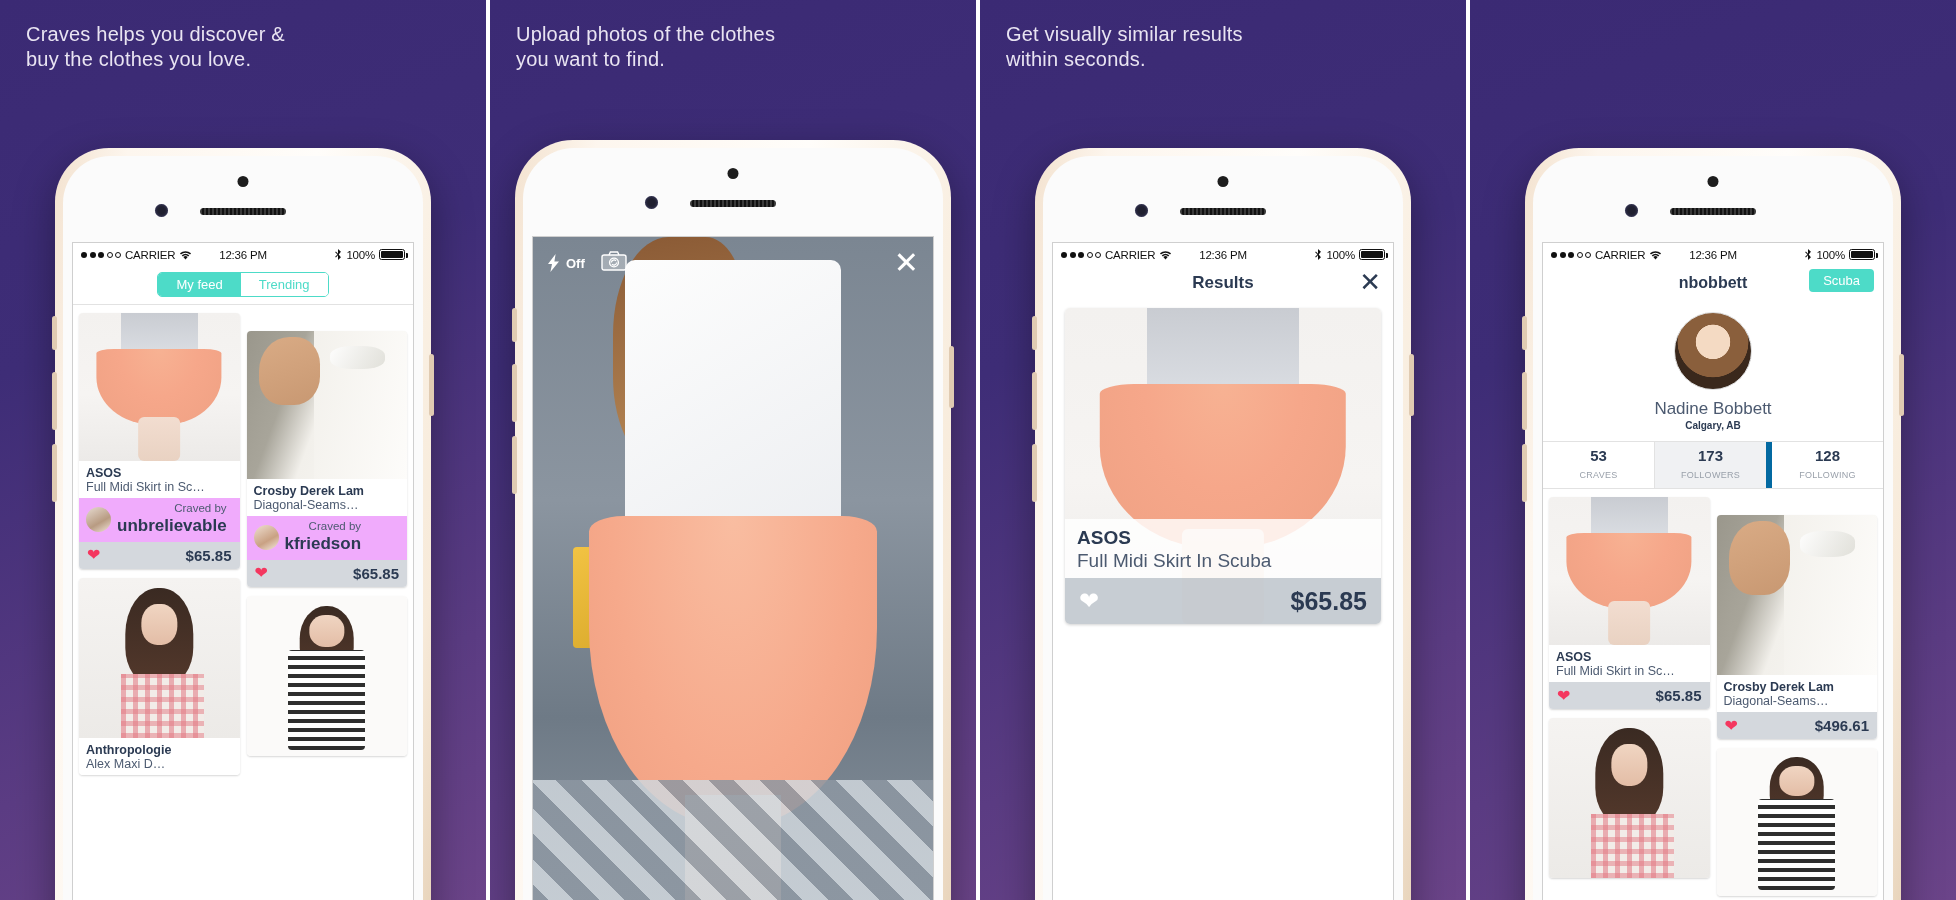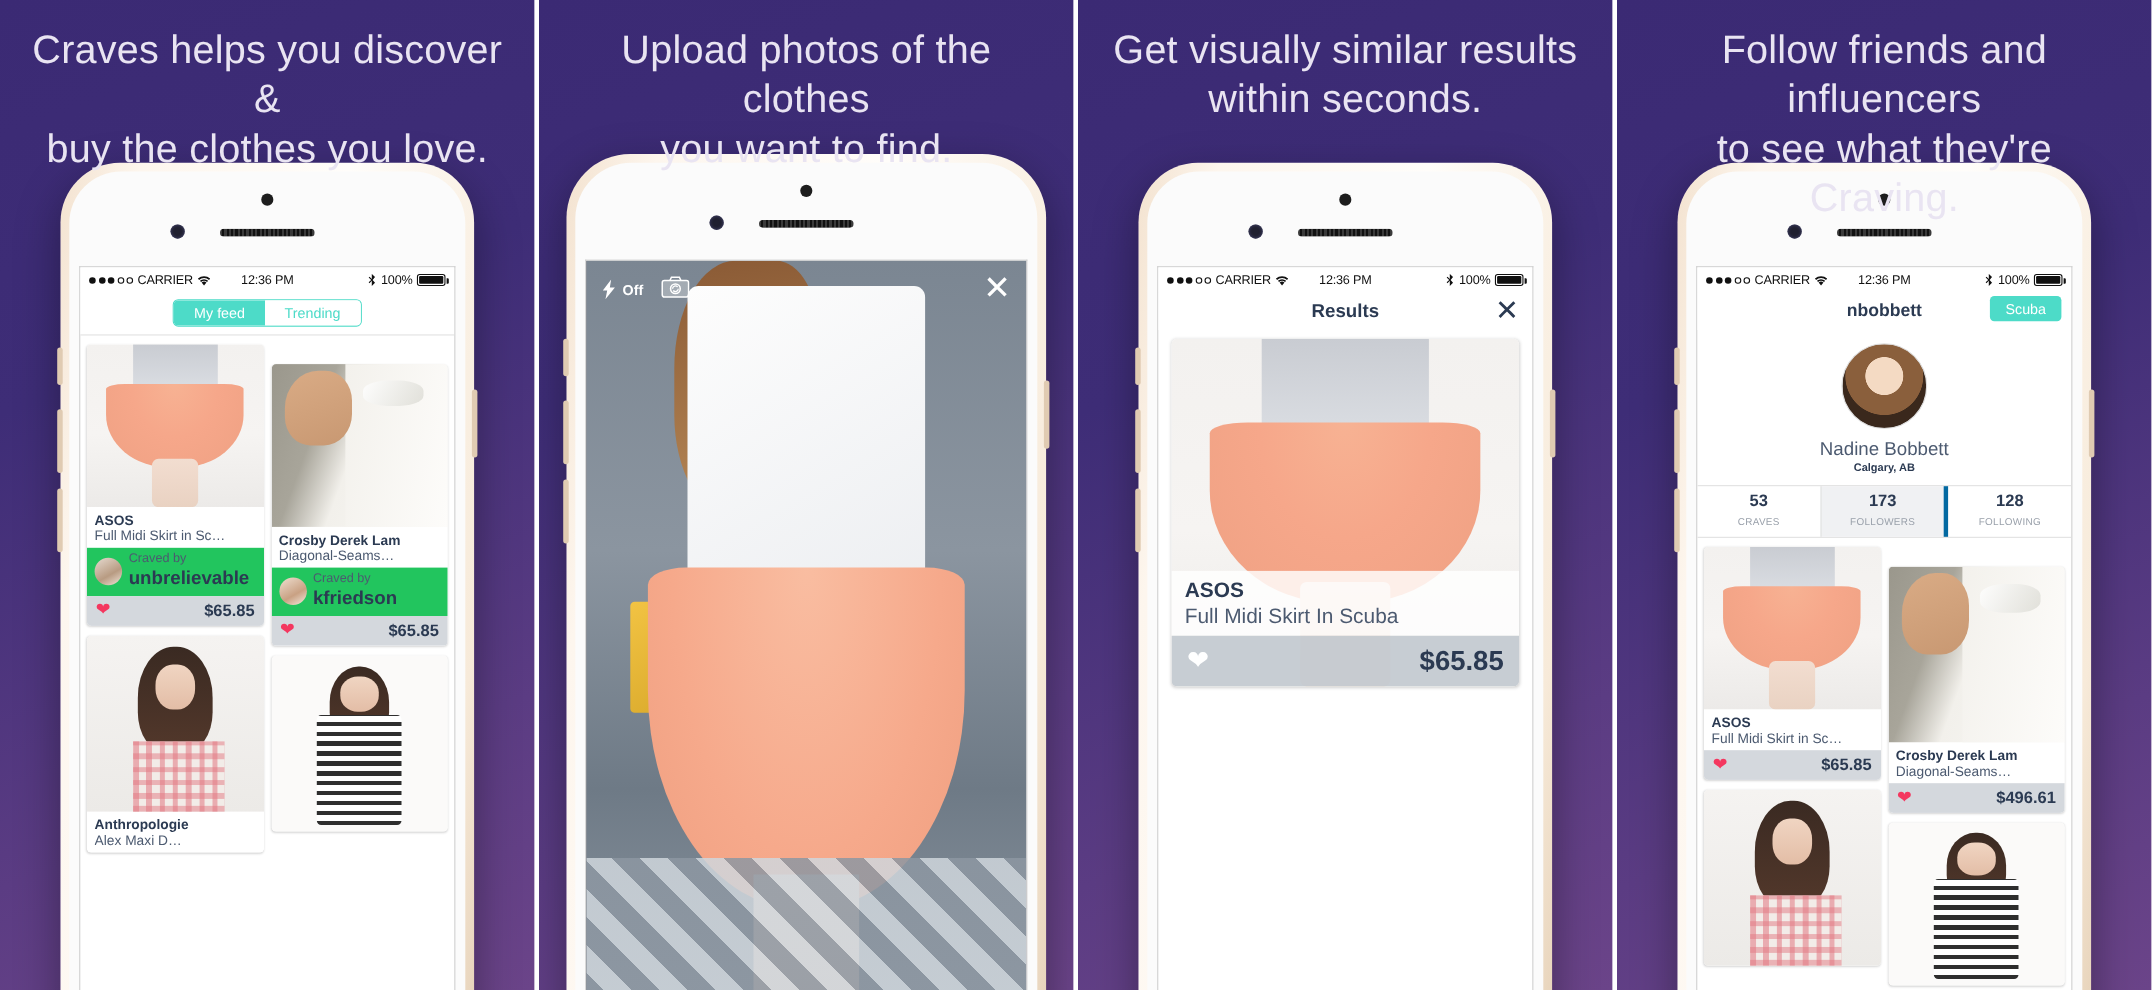--- a/index.html
+++ b/index.html
@@ -5,22 +5,22 @@
   * { margin:0; padding:0; box-sizing:border-box; }
   html,body { width:1956px; height:900px; overflow:hidden; background:#fff;
     font-family:"Liberation Sans", sans-serif; }
 
   .stage { position:relative; width:1956px; height:900px; display:flex; }
 
   .panel { position:relative; flex:1 1 0; height:900px; overflow:hidden;
     background:linear-gradient(160deg,#3b2a74 0%,#3e2d77 35%,#5b3c83 75%,#6b4489 100%); }
   .panel + .panel { border-left:4px solid #ffffff; }
 
-  .headline { position:relative; z-index:4; text-align:center; color:#e9e4f2;
-    font-weight:300; font-size:36px; line-height:1.25; padding:22px 26px 0; letter-spacing:.2px; }
+  .headline { position:relative; z-index:4; text-align:left; color:#e9e4f2;
+    font-weight:300; font-size:20px; line-height:1.25; padding:22px 26px 0; letter-spacing:.2px; }
 
   
   .phone { position:absolute; left:50%; transform:translateX(-50%); top:148px;
     width:376px; height:860px; border-radius:54px 54px 0 0;
     background:linear-gradient(100deg,#f3e2cf 0%,#fdf6ee 14%,#fffdfa 50%,#f7ead9 86%,#e3cdb2 100%);
     box-shadow:0 14px 40px rgba(0,0,0,.35); padding:8px; }
   .phone.big { top:140px; width:436px; height:880px; border-radius:58px 58px 0 0; }
   .phone-inner { width:100%; height:100%; border-radius:47px 47px 0 0;
     background:#fbfbfb; position:relative; overflow:hidden; }
   .phone.big .phone-inner { border-radius:51px 51px 0 0; }
@@ -69,21 +69,21 @@
   .feed { padding:8px 6px; display:flex; gap:7px; position:relative; }
   .col { flex:1; display:flex; flex-direction:column; gap:9px; }
   .col.right { padding-top:18px; }
   .card { border-radius:4px; overflow:hidden; background:#fff;
     box-shadow:0 1px 2px rgba(0,0,0,.16); }
   .card-img { height:148px; position:relative; overflow:hidden; }
   .card-img.tall { height:160px; }
   .card-meta { padding:5px 7px 3px; background:#fff; }
   .brand { font-size:12.5px; font-weight:700; color:#2b3a52; line-height:1.15; }
   .pname { font-size:12.5px; color:#4c5a70; line-height:1.2; white-space:nowrap; overflow:hidden; }
-  .craved { display:flex; align-items:center; gap:6px; padding:4px 7px 6px; background:#22c55e; }
+  .craved { display:flex; align-items:center; gap:6px; padding:4px 7px 6px; background:#f0abfc;text-align:right; }
   .av { width:25px; height:25px; border-radius:50%; flex:0 0 auto; overflow:hidden;
     background:linear-gradient(150deg,#cbb8a4,#f0e2d2); }
   .craved-t { font-size:11.5px; color:#4c5a70; line-height:1.18; }
   .craved-t b { display:block; color:#2b3a52; font-weight:700; font-size:17px; }
   .pricebar { display:flex; align-items:center; justify-content:space-between;
     background:#d4d8dd; padding:5px 8px; }
   .heart { color:#f4375f; font-size:16px; line-height:1; }
   .heart.w { color:#fff; }
   .price { font-size:15px; font-weight:700; color:#2b3a52; }
 
@@ -119,21 +119,21 @@
     position:relative; background:#fff; }
   .pnav-title { font-size:16px; font-weight:700; color:#2b3a52; }
   .follow { position:absolute; right:9px; top:3px; background:#4ddbc8; color:#fff;
     font-size:13px; padding:4px 14px; border-radius:4px; }
   .pavatar { width:78px; height:78px; border-radius:50%; margin:12px auto 0; overflow:hidden;
     background:linear-gradient(150deg,#6b503d,#d9b98f); border:1px solid #ddd; }
   .pname-full { text-align:center; font-size:17px; color:#4c5a70; margin-top:9px; font-weight:400; }
   .ploc { text-align:center; font-size:10px; color:#2b3a52; font-weight:700; margin-top:1px; }
   .stats { display:flex; margin-top:10px; border-top:1px solid #e2e2e2; border-bottom:1px solid #e2e2e2; }
   .stat { flex:1; text-align:center; padding:5px 0 6px; }
-  .stat.mid { background:#f0f1f3; border-left:1px solid #e2e2e2; border-right:4px solid #0369a1; }
+  .stat.mid { background:#f0f1f3; border-left:1px solid #e2e2e2; border-right:6px solid #0369a1; }
   .stat b { display:block; font-size:15px; color:#2b3a52; font-weight:700; }
   .stat span { font-size:9px; color:#9aa1ab; letter-spacing:.3px; }
 
   
   .ph { position:absolute; inset:0; }
   .skirt-bg { background:linear-gradient(180deg,#f3f1ef 0%,#f6f4f2 55%,#eceae8 100%); }
   .skirt-top { position:absolute; left:26%; right:26%; top:0; height:30%;
     background:linear-gradient(180deg,#c9ccd2,#dcdfe4); border-radius:0 0 6px 6px; }
   .skirt-body { position:absolute; left:50%; top:24%; transform:translateX(-50%);
     width:78%; height:52%;
@@ -425,21 +425,20 @@
               </div>
             </div>
           </div>
 
         </div>
       </div>
     </div>
   </div>
 
   <div class="panel">
-    <div class="headline">Follow friends and influencers<br>to see what they're Craving.</div>
     <div class="phone">
       <div class="side-btn sb1"></div>
         <div class="side-btn sb2"></div>
       <div class="side-btn sb3"></div>
         <div class="side-btn sb4"></div>
       <div class="phone-inner">
         <div class="sensor"></div>
         <div class="front-cam"></div>
         <div class="speaker"></div>
 

